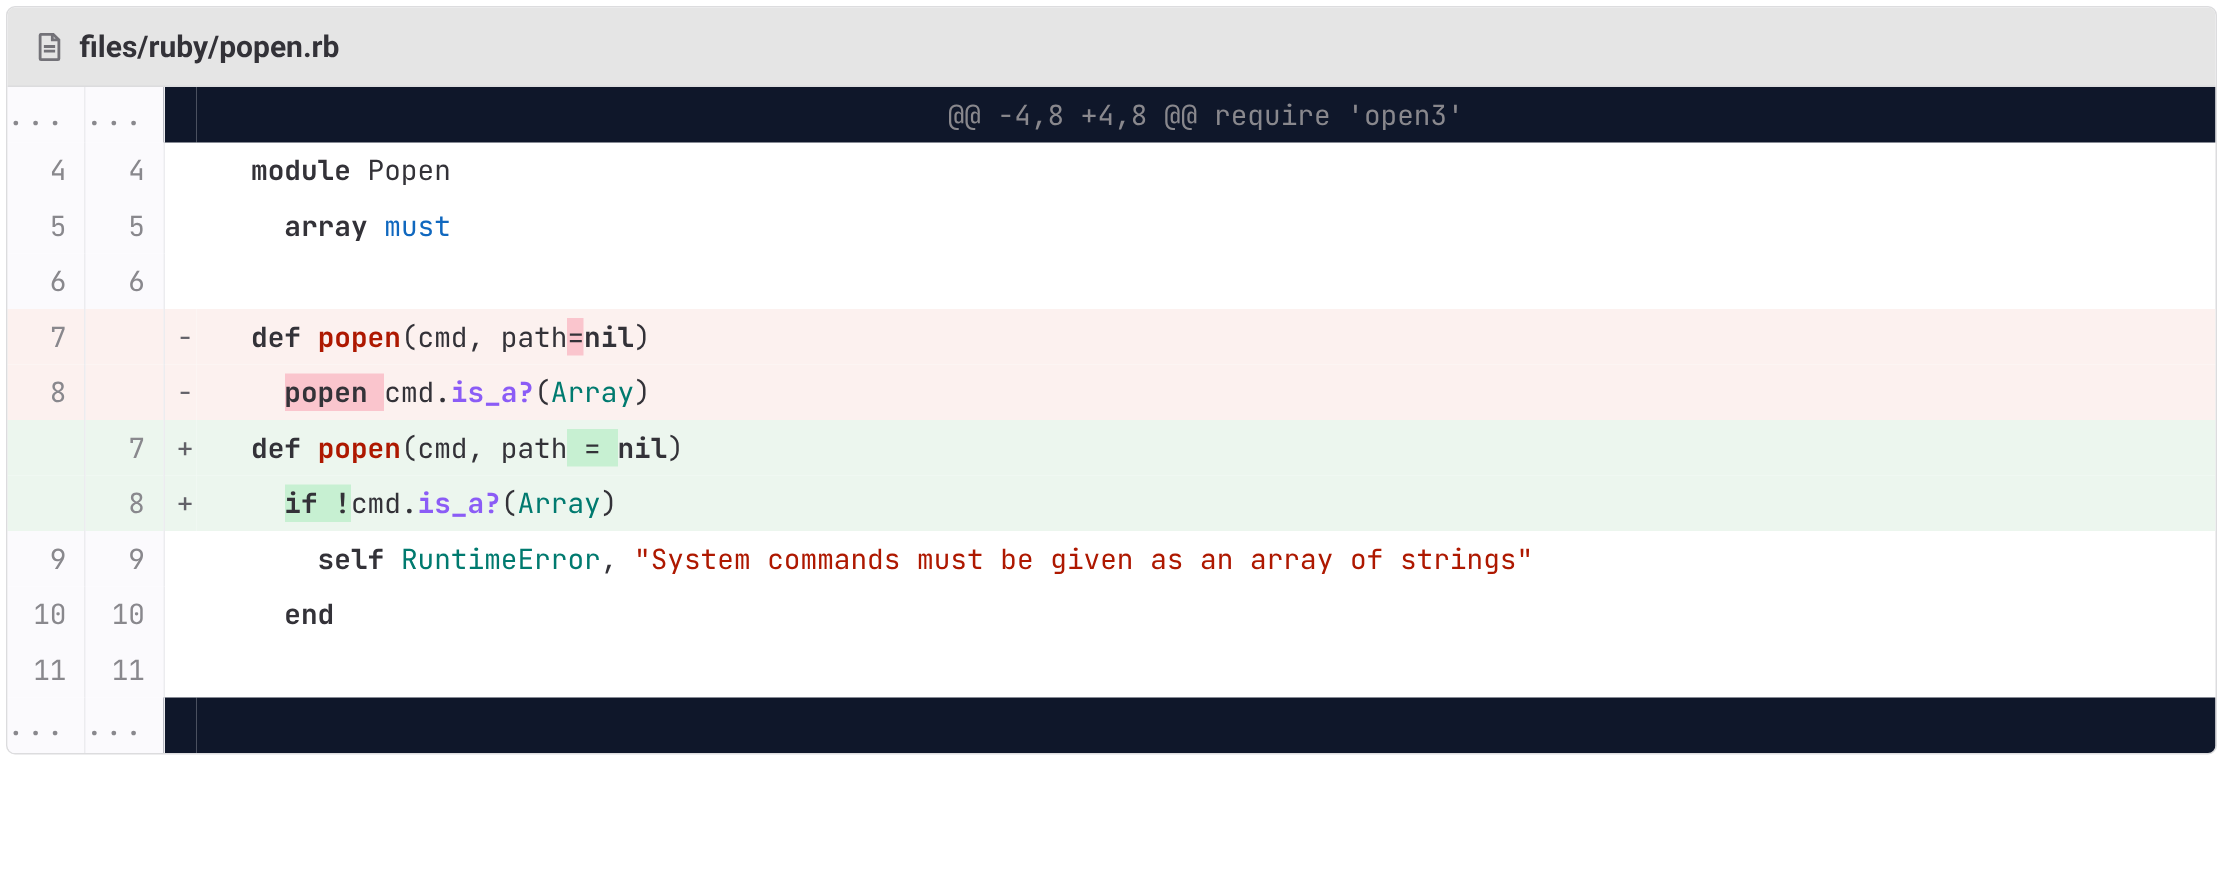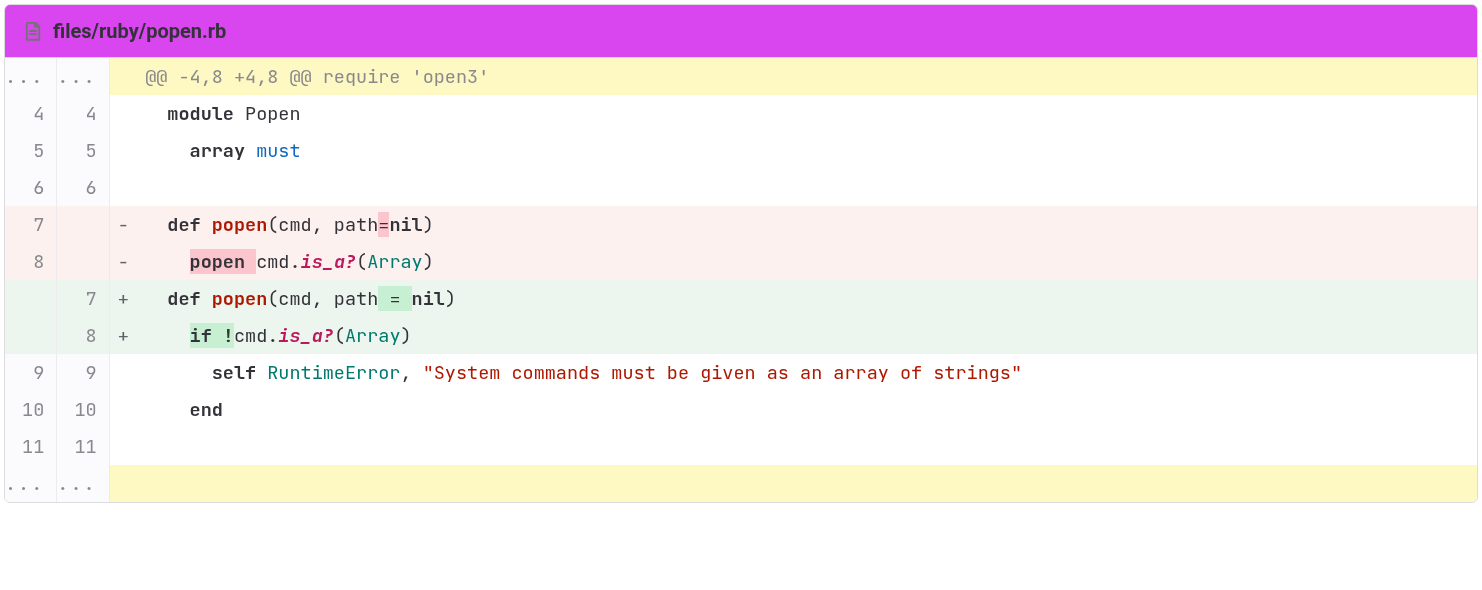--- a/index.html
+++ b/index.html
@@ -1,35 +1,35 @@
 <!DOCTYPE html>
 <html><head>
 <meta charset="utf-8">
 <style>
 * { margin: 0; padding: 0; box-sizing: border-box; }
 body { font-family: "GitLab Sans", -apple-system, BlinkMacSystemFont, "Segoe UI", Roboto, sans-serif; background: #fff; padding: 4px; font-size: 14px; }
 .diff-container { border: 1px solid #dcdcde; border-radius: 6px; overflow: hidden; background: #fff; }
-.file-header { padding: 14px 18px; background: #d946ef; display: flex; align-items: center; gap: 10px; border-bottom: 1px solid #dcdcde; }
+.file-header { padding: 14px 18px; background: #e5e5e5; display: flex; align-items: center; gap: 10px; border-bottom: 1px solid #dcdcde; }
 .file-header .filename { font-weight: 700; color: #333238; font-size: 20px; }
 .file-icon { width: 20px; height: 20px; color: #737278; flex-shrink: 0; }
 table.diff { width: 100%; border-collapse: collapse; font-family: "GitLab Mono", "JetBrains Mono", "Menlo", "DejaVu Sans Mono", monospace; font-size: 18.5px; line-height: 2.0; }
 td.ln { width: 50px; min-width: 50px; text-align: right; padding: 0 12px 0 0; color: #89888d; background: #fbfafd; border-right: 1px solid #ececef; user-select: none; vertical-align: top; }
 td.ln.old { border-right: 1px solid #ececef; }
 td.code { padding: 0 14px; white-space: pre; color: #333238; }
 td.sign { width: 22px; text-align: center; color: #626168; user-select: none; padding-left: 6px; }
-tr.hunk td.code, tr.hunk td.sign { background: #fef9c3; color: #89888d; }
+tr.hunk td.code, tr.hunk td.sign { background: #0f172a; color: #89888d; text-align: center; }
 tr.hunk td.ln { color: #89888d; }
 tr.removed td.code, tr.removed td.sign { background: #fcf1ef; }
 tr.removed td.ln { background: #fcf1ef; }
 tr.added td.code, tr.added td.sign { background: #ecf6ee; }
 tr.added td.ln { background: #ecf6ee; }
 .idiff-rem { background: #fac5cd; }
 .idiff-add { background: #c7f0d2; }
 .k { color: #333238; font-weight: 700; text-align: right; }
-.def { color: #be185d; font-weight: 700; font-style: italic; }
+.def { color: #8b5cf6; font-weight: 700; }
 .fn { color: #ae1800; font-weight: 700; }
 .self { color: #1068bf; }
 .cls { color: #007a6f; }
 .str { color: #ae1800; }
 .expand { text-align: center; letter-spacing: 2px; }
 </style>
 </head>
 <body>
 
 <div class="diff-container">

